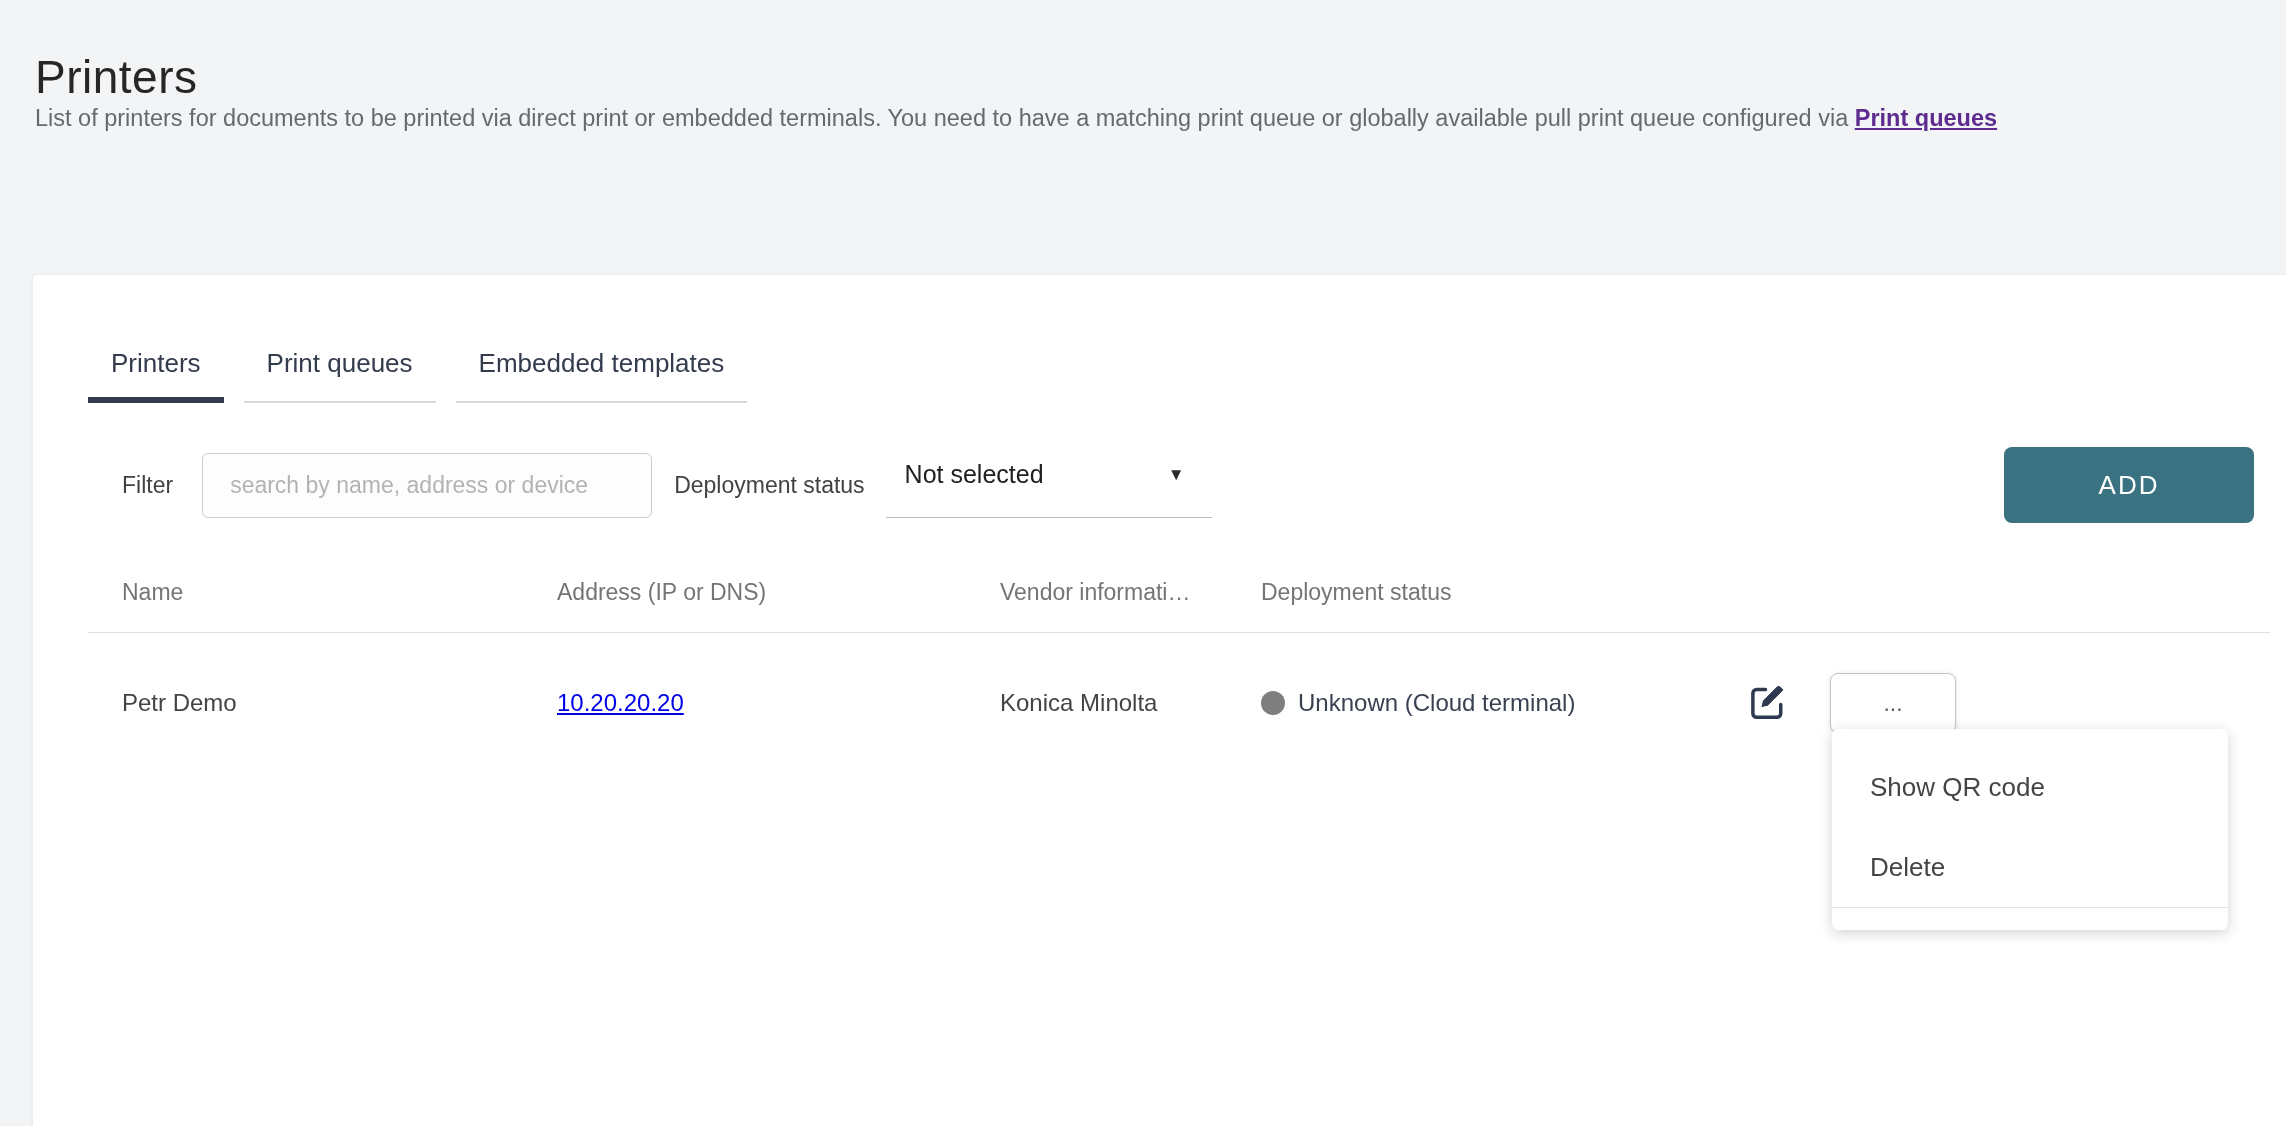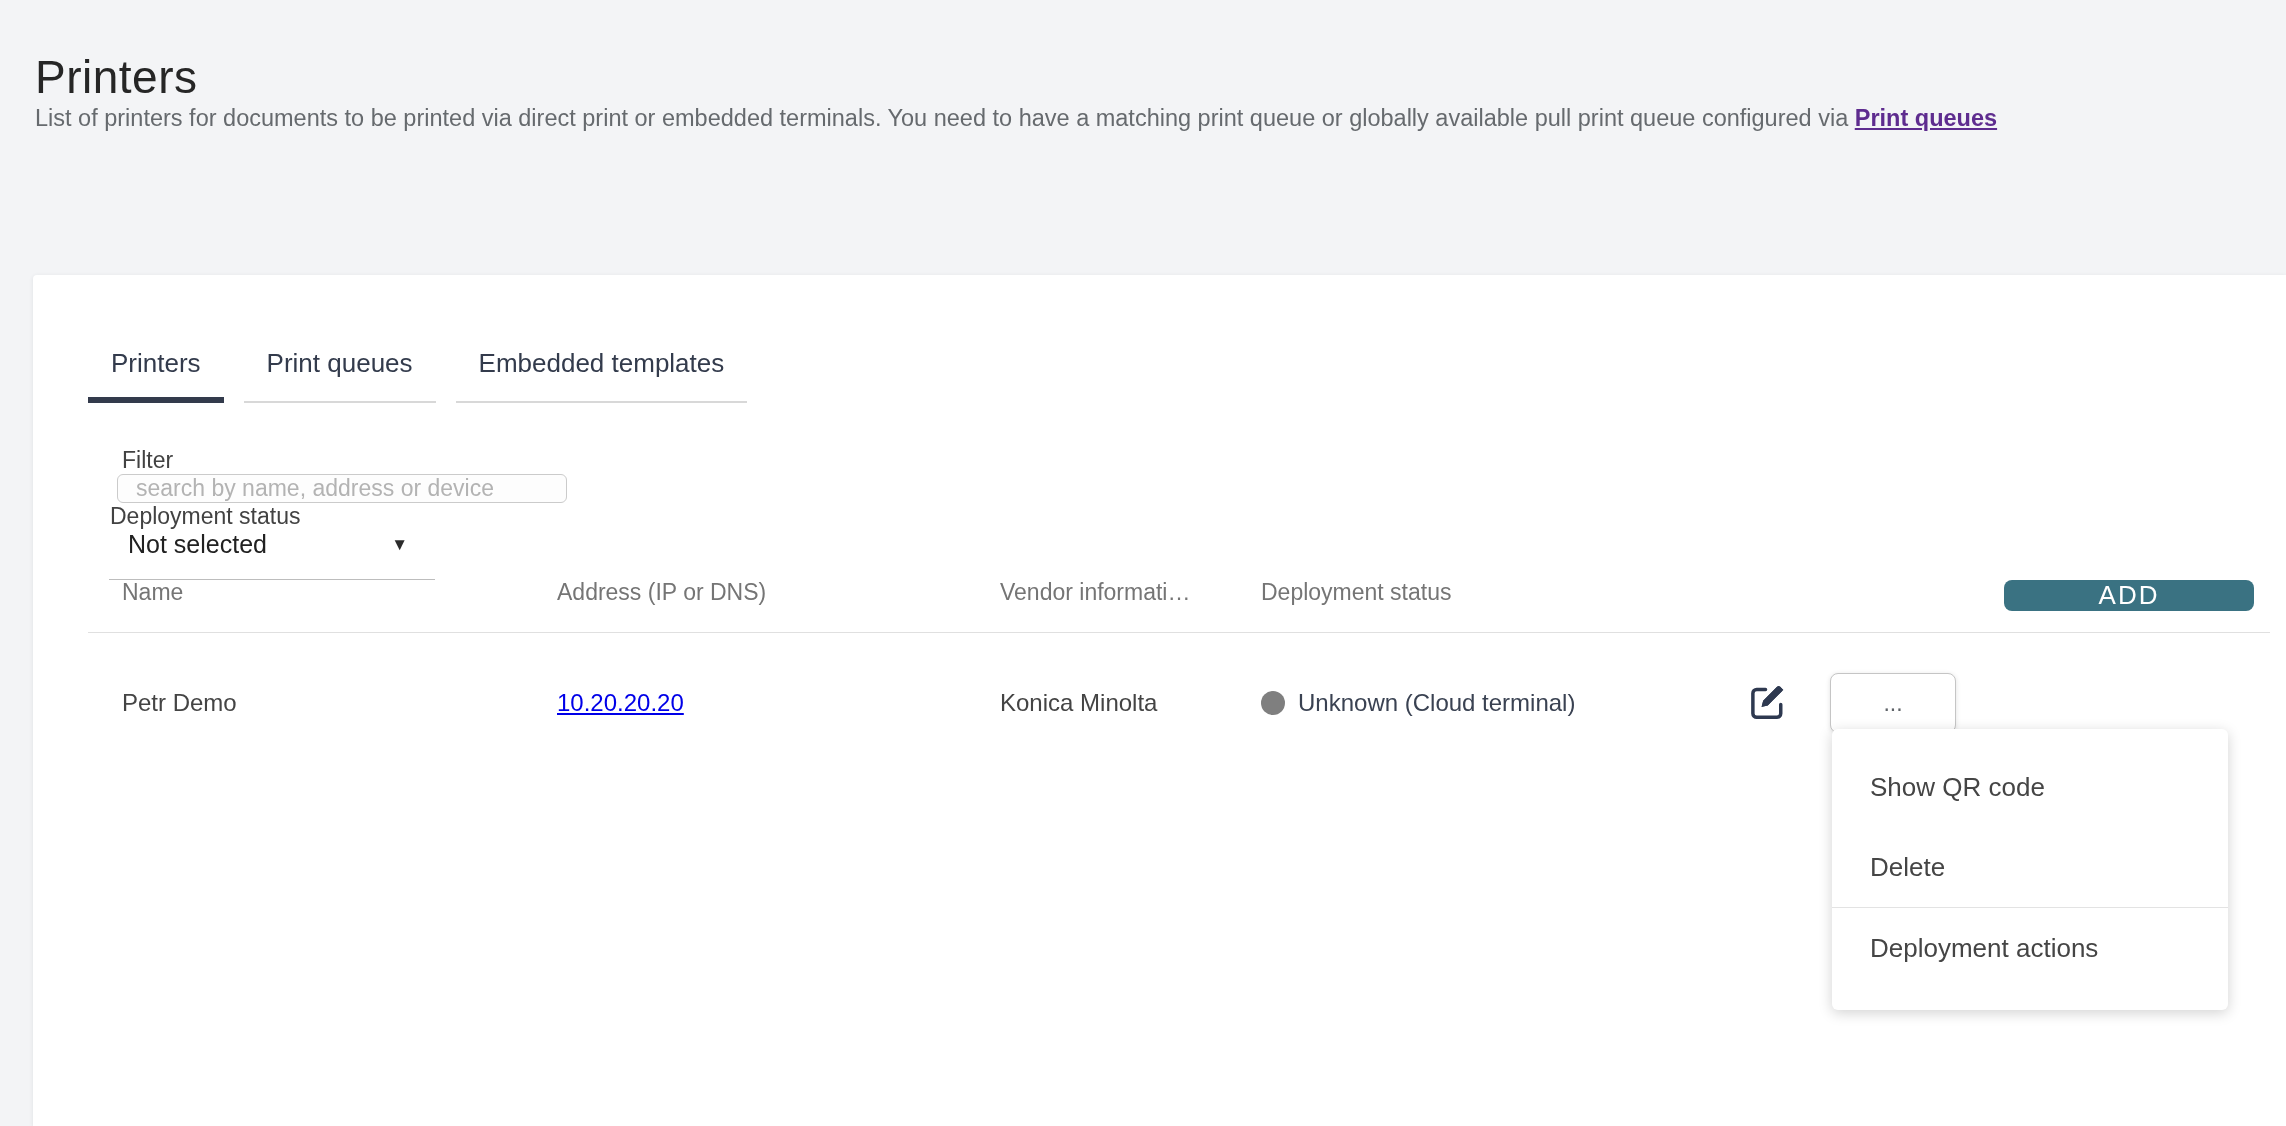--- a/index.html
+++ b/index.html
@@ -60,33 +60,33 @@
     color: #333b4c;
     line-height: 32px;
     padding: 0 23px 22px 23px;
     border-bottom: 2px solid #d8d8d8;
     cursor: pointer;
     white-space: nowrap;
   }
   .tab.active { border-bottom: 6px solid #333b4c; padding-bottom: 18px; }
 
   
-  .filter-row { display: flex; margin-top: 44px; height: 76px; flex-direction: column; }
+  .filter-row { display: flex; align-items: center; margin-top: 44px; height: 76px; }
   .filter-label { margin-left: 34px; font-size: 23px; color: #424242; }
   .search-input {
     margin-left: 29px;
     width: 450px;
     height: 65px;
     border: 1px solid #cbcbcb;
     border-radius: 6px;
     background: #fdfdfd;
     font-family: "Liberation Sans", "DejaVu Sans", sans-serif;
     font-size: 23px;
     color: #424242;
-    padding: 0 18px;
+    padding: 0 27px;
     outline: none;
   }
   .search-input::placeholder { color: #b3b3b3; }
   .deploy-label { margin-left: 22px; font-size: 23px; color: #424242; white-space: nowrap; }
   .select {
     margin-left: 21px;
     width: 326px;
     height: 66px;
     display: flex;
     align-items: center;
@@ -254,14 +254,13 @@
       <button class="more-btn">...</button>
     </div>
   </div>
 
 </div>
 
 <div class="row-menu">
   <div class="menu-item">Show QR code</div>
   <div class="menu-item">Delete</div>
   <div class="menu-divider"></div>
-  <div class="menu-item">Deployment actions</div>
 </div>
 
 </body></html>

